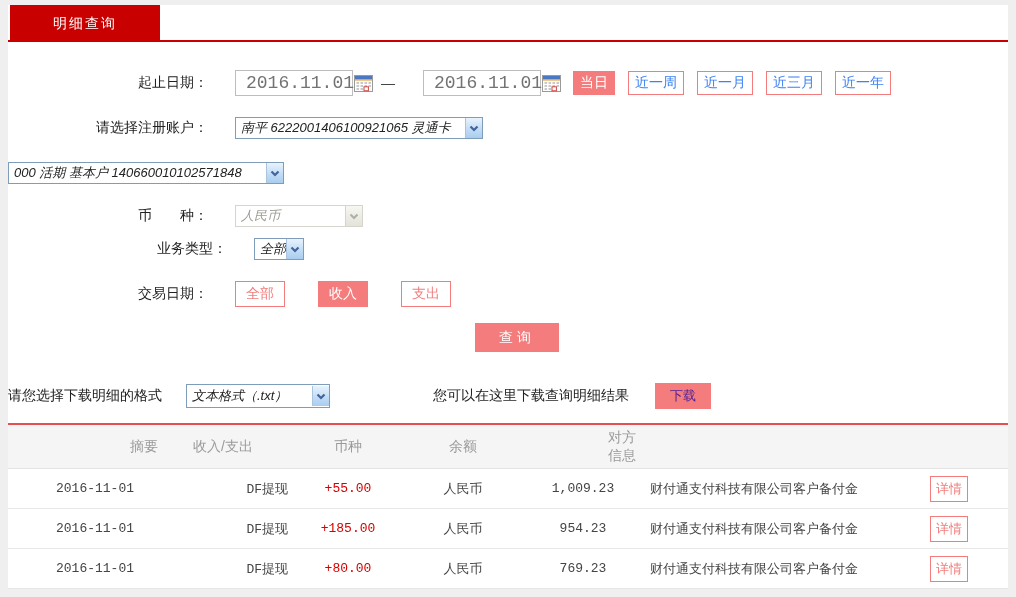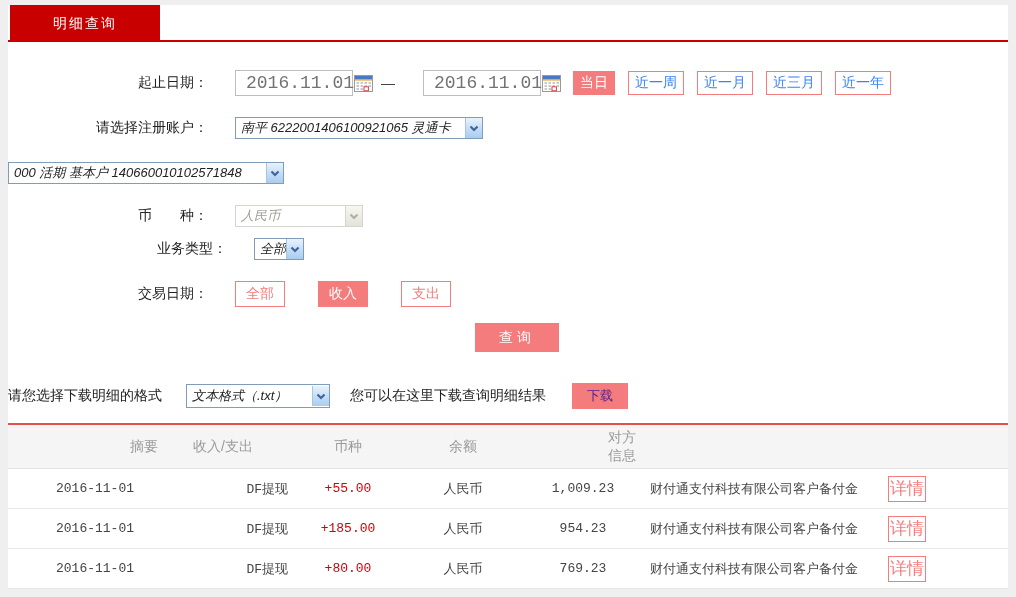--- a/index.html
+++ b/index.html
@@ -62,39 +62,39 @@
   
   .row-query { height:29px; margin-bottom:31px; justify-content:center; }
   .btn-query { width:84px; height:29px; background:#f47c7c; color:#fff; border:none; font-size:14px;
                letter-spacing:4px; margin-left:18px; cursor:pointer; display:flex; align-items:center;
                justify-content:center;font-family:Liberation Serif, serif; }
 
   
   .row-dl { height:26px; }
   .dl-label { font-size:14px; color:#222; margin-right:4px; }
   .sel-fmt { width:144px; height:24px; }
-  .dl-hint { font-size:14px; color:#222; }
+  .dl-hint { font-size:14px; color:#222; margin-left:83px; }
   .btn-dl { width:56px; height:26px; background:#f47c7c; color:#4c1d95; border:none; font-size:13px;
             margin-left:6px; cursor:pointer; display:flex; align-items:center; justify-content:center; }
 
   
   .tbl { border-top:2px solid #e25050; }
   .tbl-grid { display:grid; grid-template-columns:150px 130px 120px 110px 130px 240px 120px; align-items:center; }
   .tbl-head { height:44px; background:#f5f5f5; border-bottom:1px solid #e3e3e3; color:#9a9a9a; font-size:14px; }
   .tbl-row { height:40px; background:#fff; border-bottom:1px solid #e7e7e7; font-size:13px; color:#444; }
   .c-l1 { padding-left:48px; text-align:left; }
   .c-l2 { padding-left:47px; text-align:right; }
   .c-c  { text-align:center; }
   .c-l6h { padding-left:90px; text-align:left; }
   .c-l6 { padding-left:2px; text-align:left; }
   .mono { font-family:"Liberation Mono","DejaVu Sans Mono",monospace; }
   .amt { color:#d60000; }
   .c-btn { display:flex; }
-  .btn-detail { width:38px; height:26px; background:#fff; border:1px solid #f47c7c;
-                color:#f47c7c; font-size:17px; display:flex; align-items:center; justify-content:center;
+  .btn-detail { margin-left:42px; width:38px; height:26px; background:#fff; border:1px solid #f47c7c;
+                color:#f47c7c; font-size:13px; display:flex; align-items:center; justify-content:center;
                 cursor:pointer; }
 </style>
 </head>
 <body>
 
 <div class="screen">
   <div class="topstrip"></div>
   <div class="content">
 
     <div class="tabbar">

